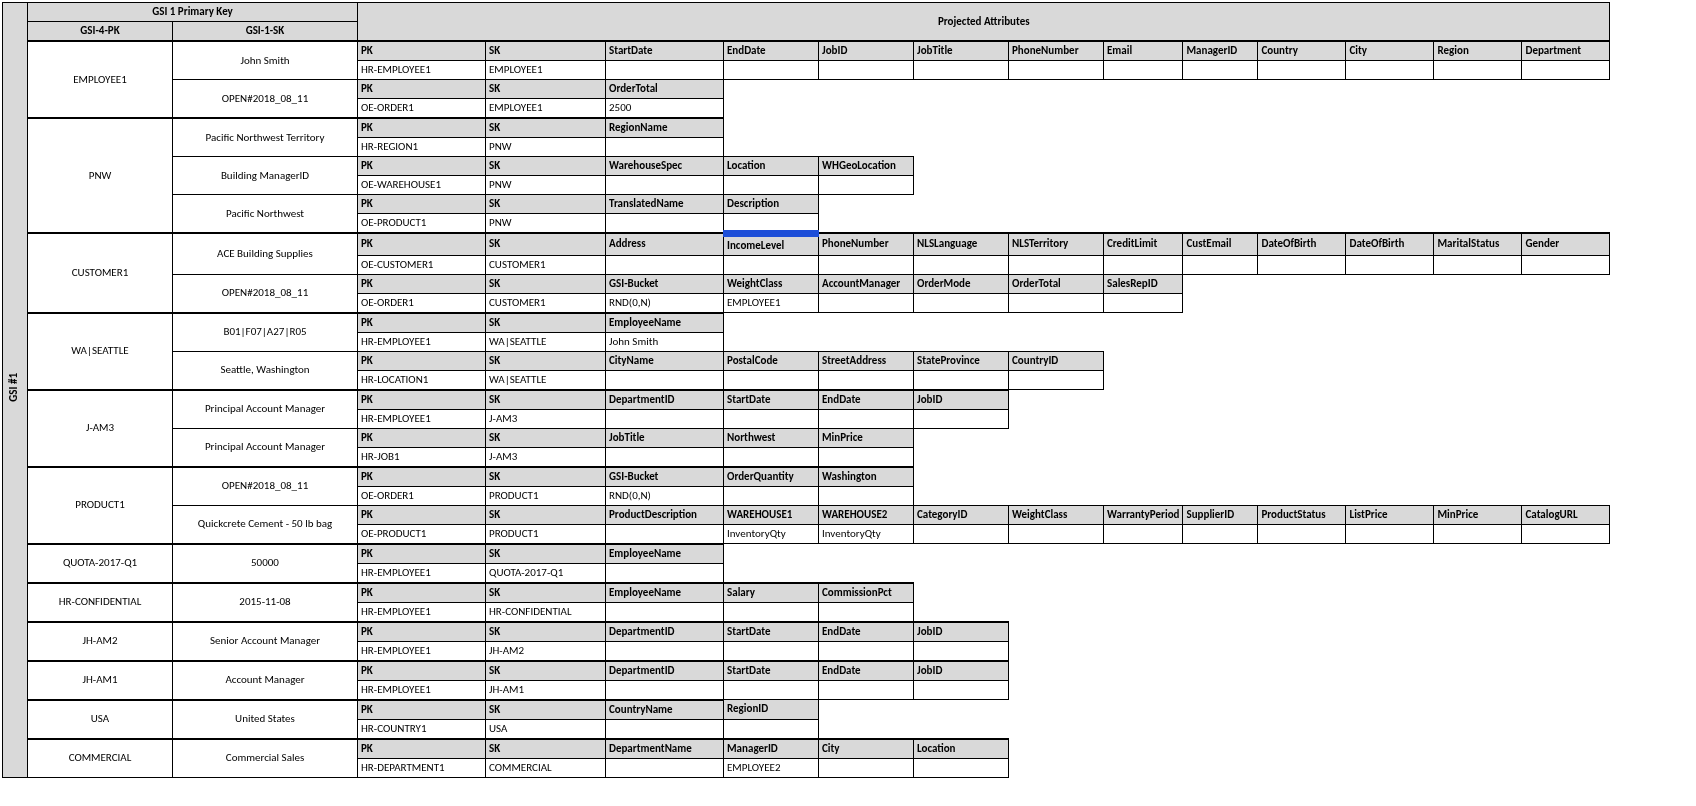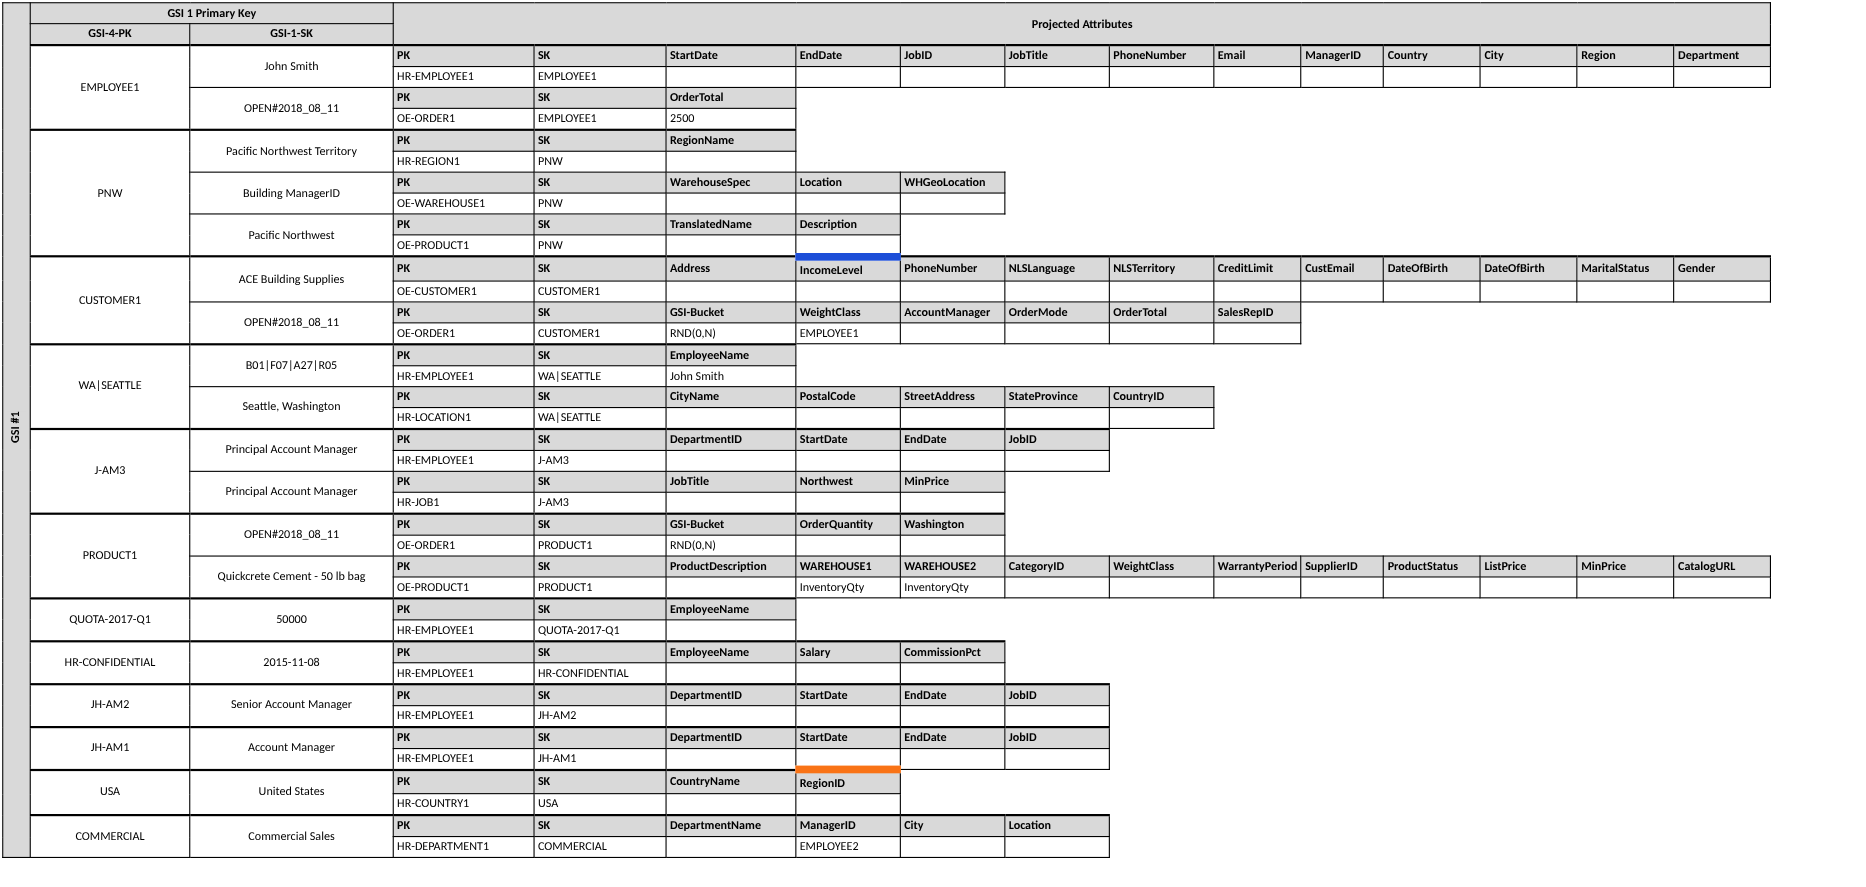--- a/index.html
+++ b/index.html
@@ -615,21 +615,21 @@
           <td style="border:none"></td>
           <td style="border:none"></td>
           <td style="border:none"></td>
         </tr>
         <tr>
           <td class="center" rowspan="2" style="border-top:2px solid #000">USA</td>
           <td class="center" rowspan="2" style="border-top:2px solid #000">United States</td>
           <td class="hdr-left" style="border-top:2px solid #000;">PK</td>
           <td class="hdr-left" style="border-top:2px solid #000;">SK</td>
           <td class="hdr-left" style="border-top:2px solid #000;">CountryName</td>
-          <td class="hdr-left" style="border-top:7px solid #f97316;">RegionID</td>
+          <td class="hdr-left" style="border-top:1px solid #f97316;">RegionID</td>
           <td style="border:none;"></td>
           <td style="border:none;"></td>
           <td style="border:none;"></td>
           <td style="border:none;"></td>
           <td style="border:none;"></td>
           <td style="border:none;"></td>
           <td style="border:none;"></td>
           <td style="border:none;"></td>
           <td style="border:none;"></td>
         </tr>

